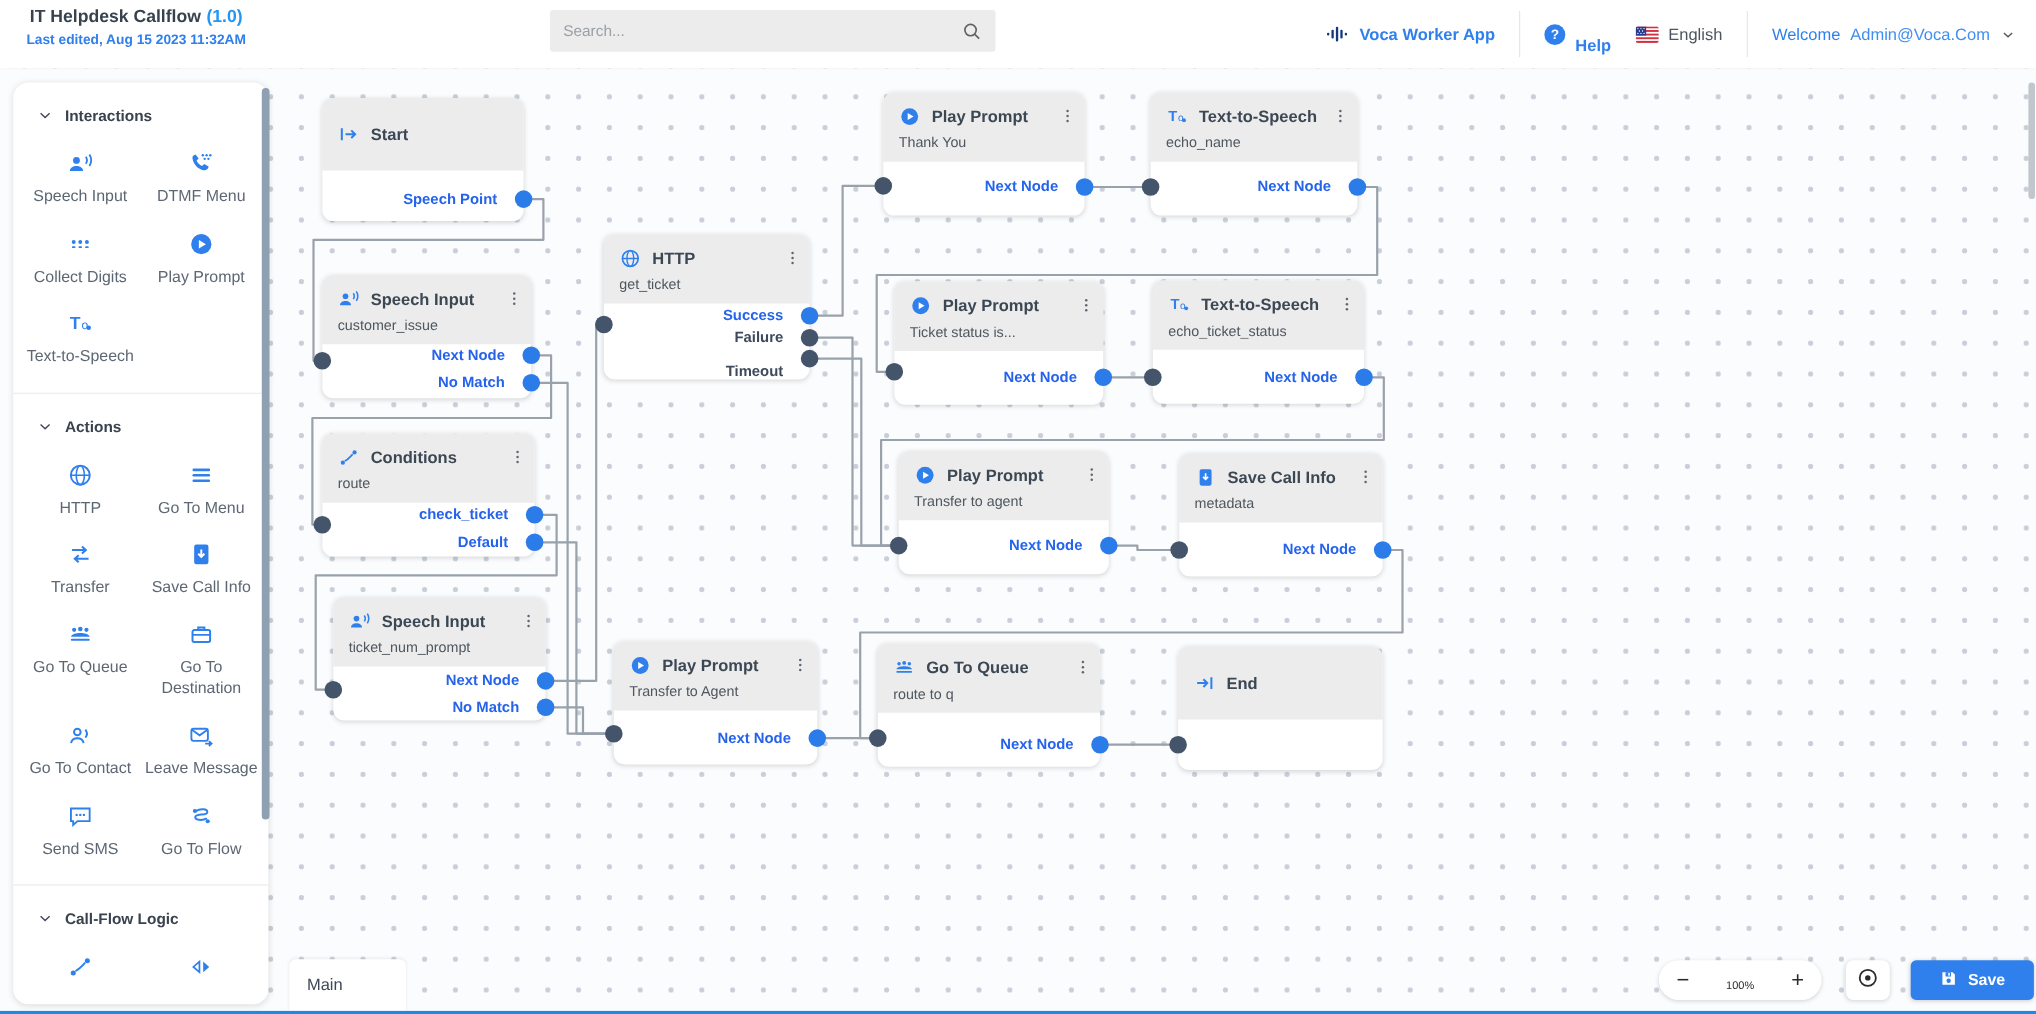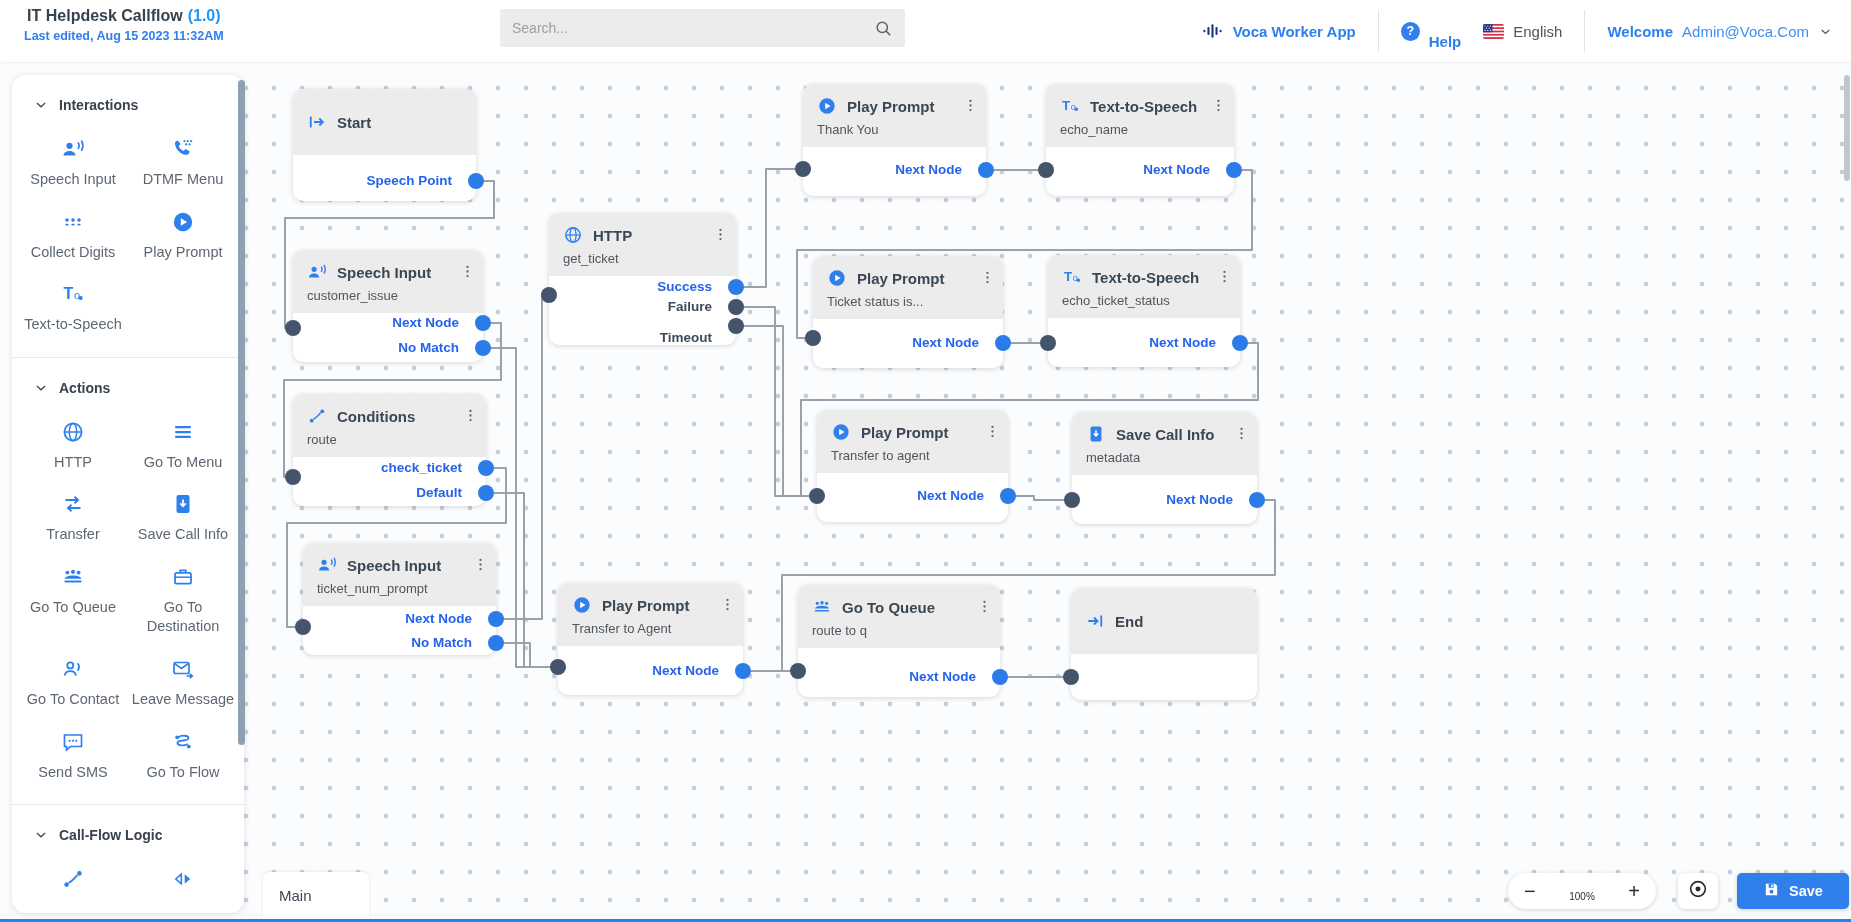--- a/index.html
+++ b/index.html
@@ -27,21 +27,21 @@
     font-family:"Liberation Sans", sans-serif; }
   .searchbox input::placeholder { color:#9aa0a6; }
   .hright { position:absolute; right:18px; top:0; height:62px; display:flex; align-items:center; gap:22px; }
   .hitem { display:flex; align-items:center; gap:9px; }
   .hdivider { width:1px; height:42px; background:#e1e5ea; }
   .applabel { color:#2f80ed; font-size:15px; font-weight:600; }
   .helpicon { width:19px; height:19px; border-radius:50%; background:#2f80ed; color:#fff; font-size:12.5px; font-weight:700;
     display:flex; align-items:center; justify-content:center; }
   .helplabel { color:#2f80ed; font-size:15px; font-weight:600;margin-top:20px; }
   .langlabel { color:#4d565f; font-size:15px; }
-  .welcome { color:#2f80ed; font-size:15px; font-weight:700; }
+  .welcome { color:#2f80ed; font-size:15px; font-weight:400; }
   .useremail { color:#3f8ef0; font-size:15px; }
 
   
   aside { position:absolute; left:12px; top:75px; width:232px; height:838px; background:#fff; border-radius:14px;
     box-shadow:0 1px 6px rgba(60,64,67,.16); z-index:20; overflow:hidden; }
   .sect-head { display:flex; align-items:center; gap:11px; padding:22px 0 0 22px; }
   .sect-label { font-size:14px; font-weight:700; color:#39424e; }
   .sgrid { display:grid; grid-template-columns:1fr 1fr; row-gap:20px; padding:24px 6px 22px; }
   .sitem { display:flex; flex-direction:column; align-items:center; gap:9px; }
   .sitem .lbl { font-size:14.5px; color:#5d6773; text-align:center; line-height:1.35; max-width:108px; }

